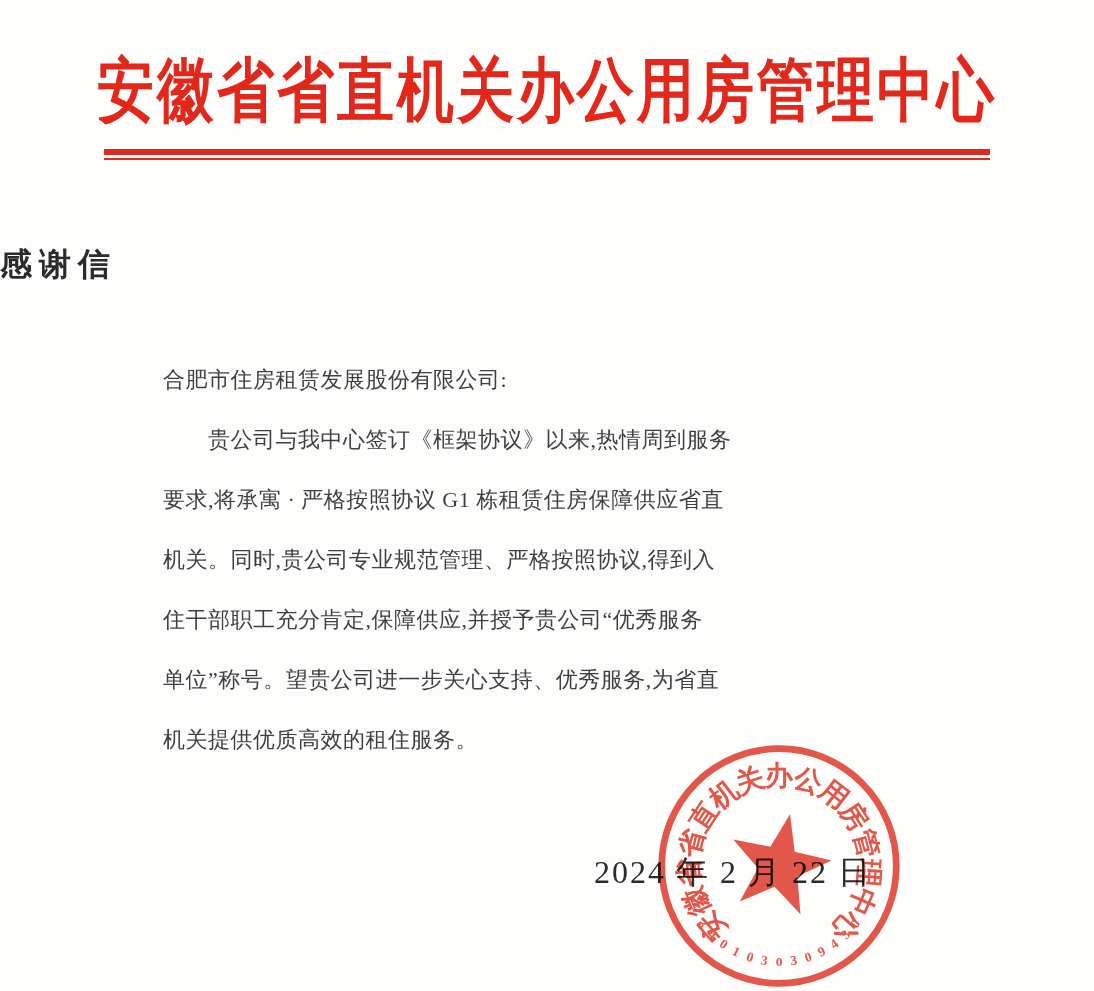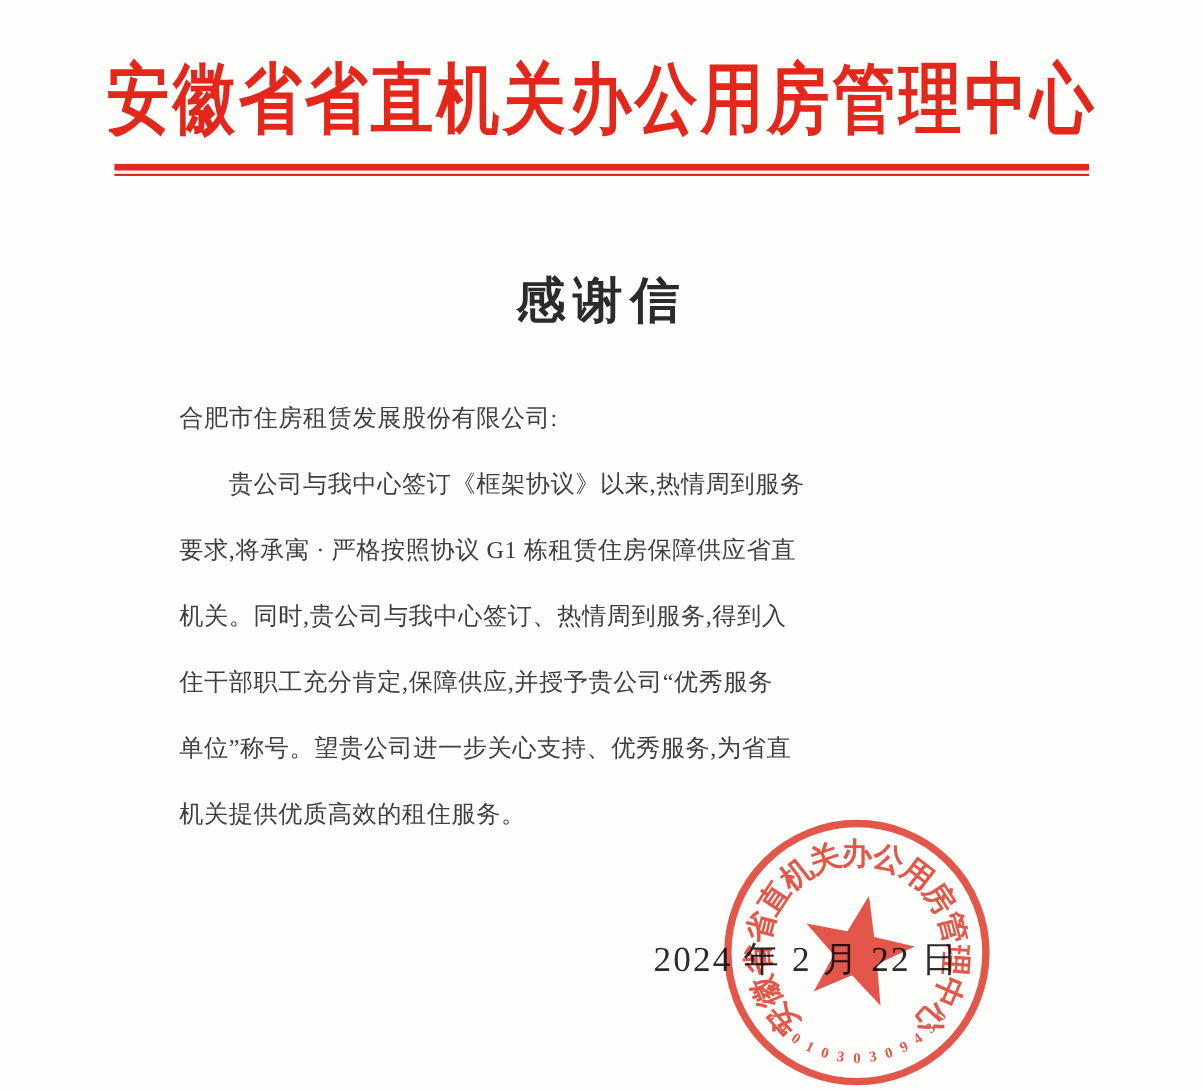--- a/index.html
+++ b/index.html
@@ -24,23 +24,23 @@
   }
   .divider {
     position: absolute;
     top: 149px; left: 104px; width: 886px;
   }
   .divider .thick { height: 6px; background: var(--accent, #e4271b); }
   .divider .thin  { height: 2px; background: var(--accent, #e4271b); margin-top: 3px; }
   .doc-title {
     position: absolute;
     top: 243px; left: 0; width: 100%;
-    text-align: center;
+    text-align: left;
     color: var(--title-ink, #2b2b2b);
-    font-size: 45px;
+    font-size: 32px;
     font-weight: bold;
     letter-spacing: 7px;
   }
   .letter-body {
     position: absolute;
     top: 350px; left: 163px; width: 790px;
     color: var(--ink, #3f3f3f);
     font-size: 22px;
   }
   .body-line {
@@ -80,21 +80,21 @@
   <div class="thin"></div>
 </div>
 
 <div class="doc-title">感谢信</div>
 
 <div class="letter-body">
   <div class="body-line">合肥市住房租赁发展股份有限公司:</div>
   <div id="paragraph-container">
       <div class="body-line">　　贵公司与我中心签订《框架协议》以来,热情周到服务</div>
       <div class="body-line">要求,将承寓 · 严格按照协议 G1 栋租赁住房保障供应省直</div>
-      <div class="body-line">机关。同时,贵公司与我中心签订、热情周到服务,得到入</div>
+      <div class="body-line">机关。同时,贵公司专业规范管理、严格按照协议,得到入</div>
       <div class="body-line">住干部职工充分肯定,保障供应,并授予贵公司“优秀服务</div>
       <div class="body-line">单位”称号。望贵公司进一步关心支持、优秀服务,为省直</div>
       <div class="body-line">机关提供优质高效的租住服务。</div>
     </div>
 </div>
 
 <div class="date-line">2024 年 2 月 22 日</div>
 
 <svg class="seal" viewBox="0 0 260 260">
   <circle id="seal-ring" cx="130" cy="130" r="122" fill="none" stroke-width="7" stroke="#e24b3c"></circle>

